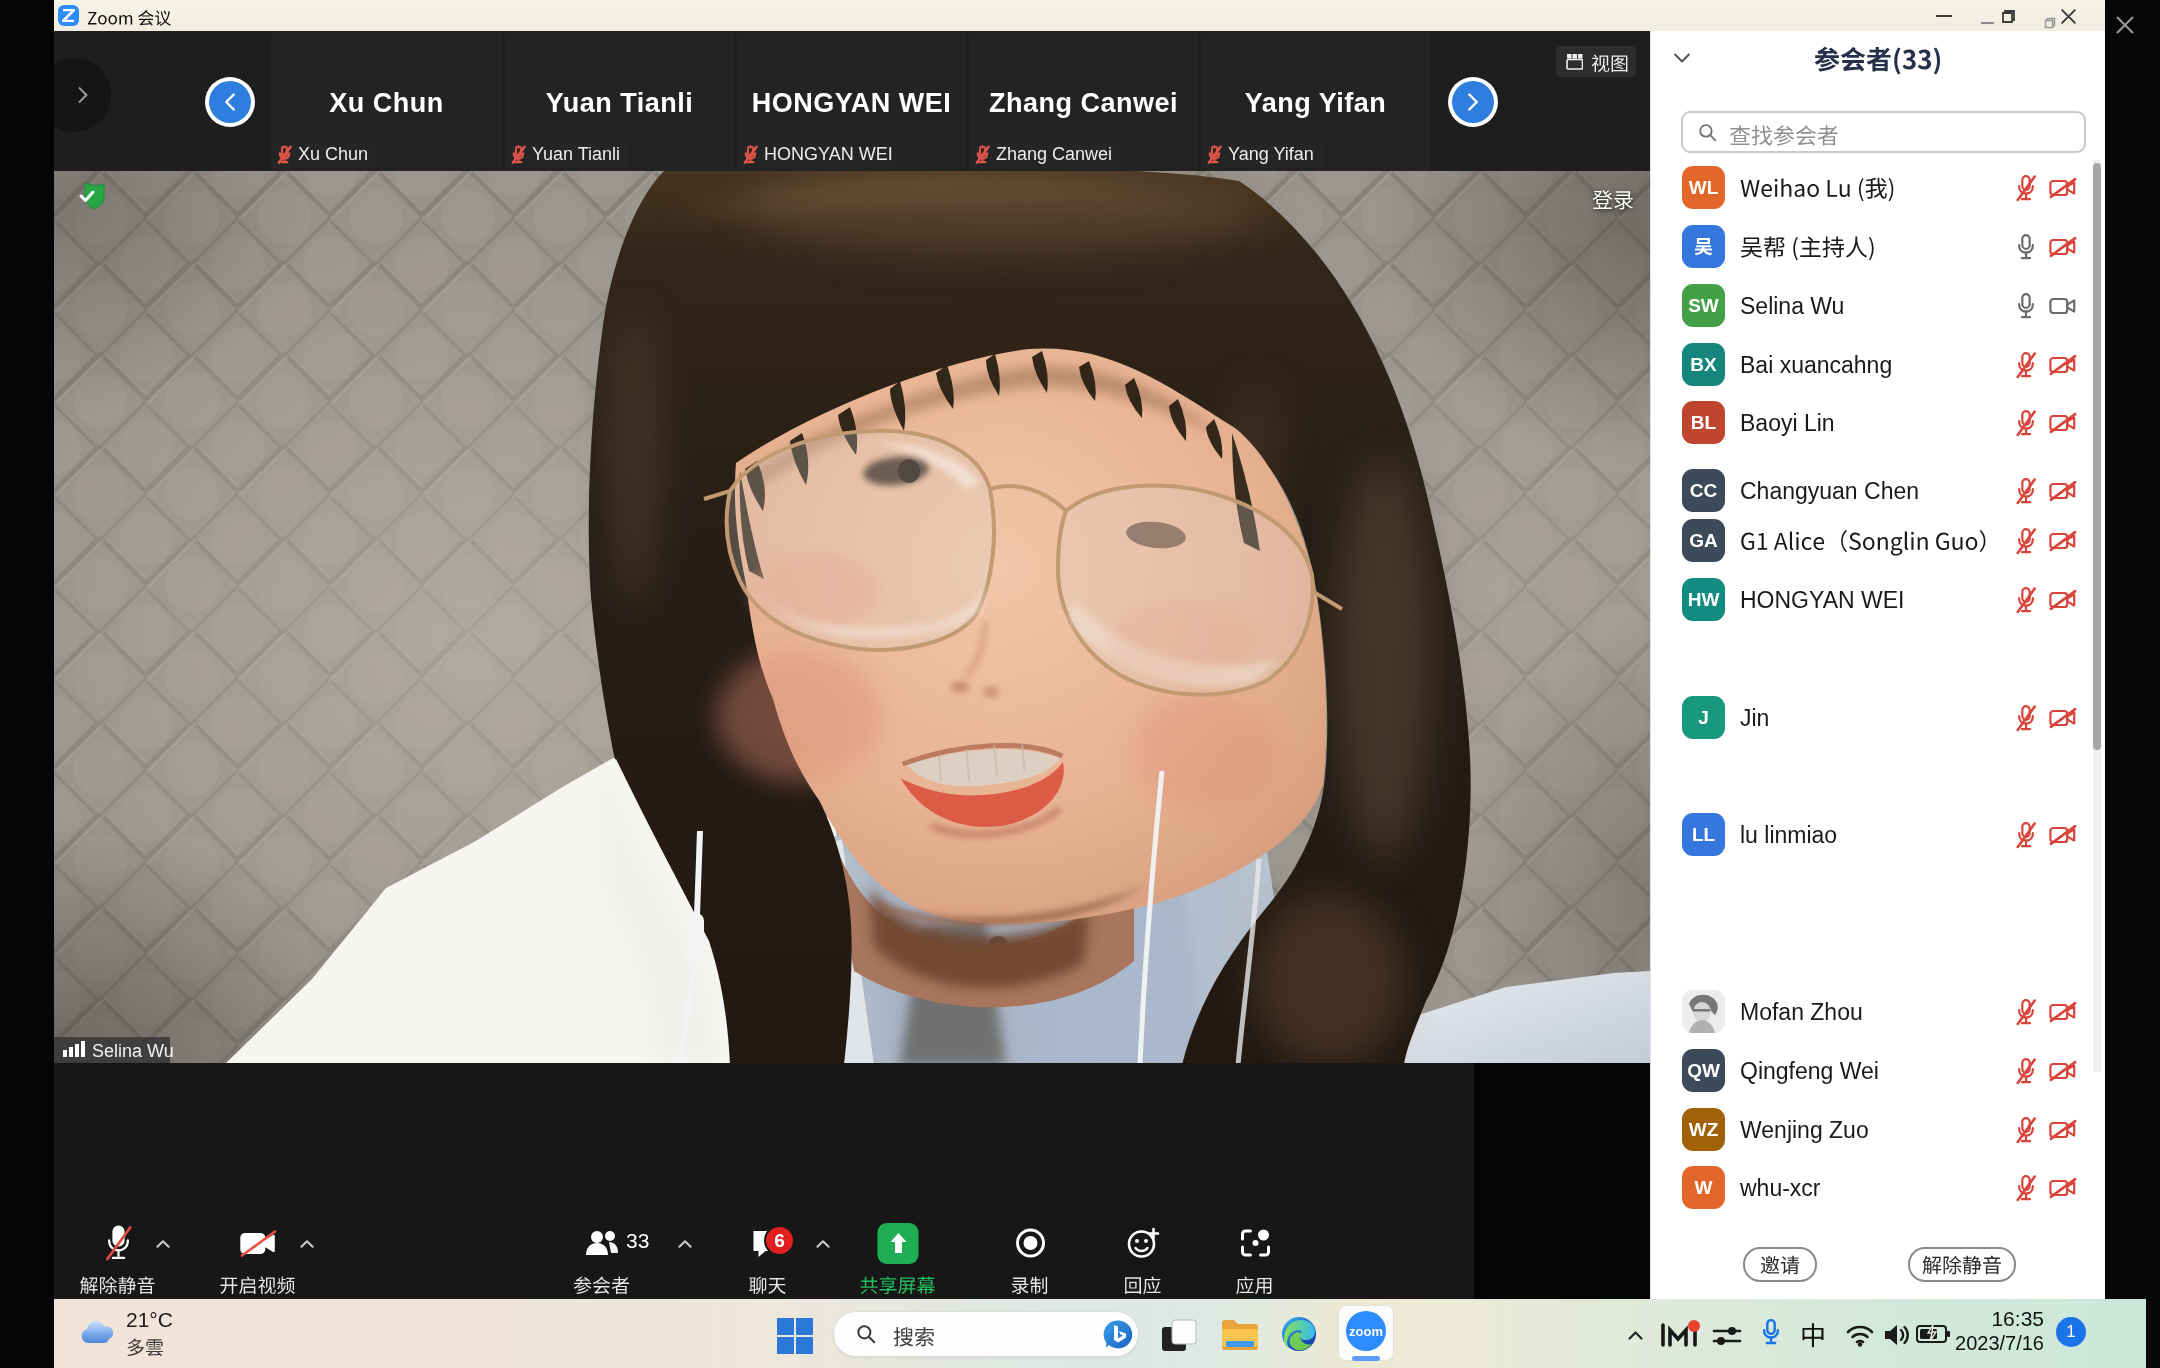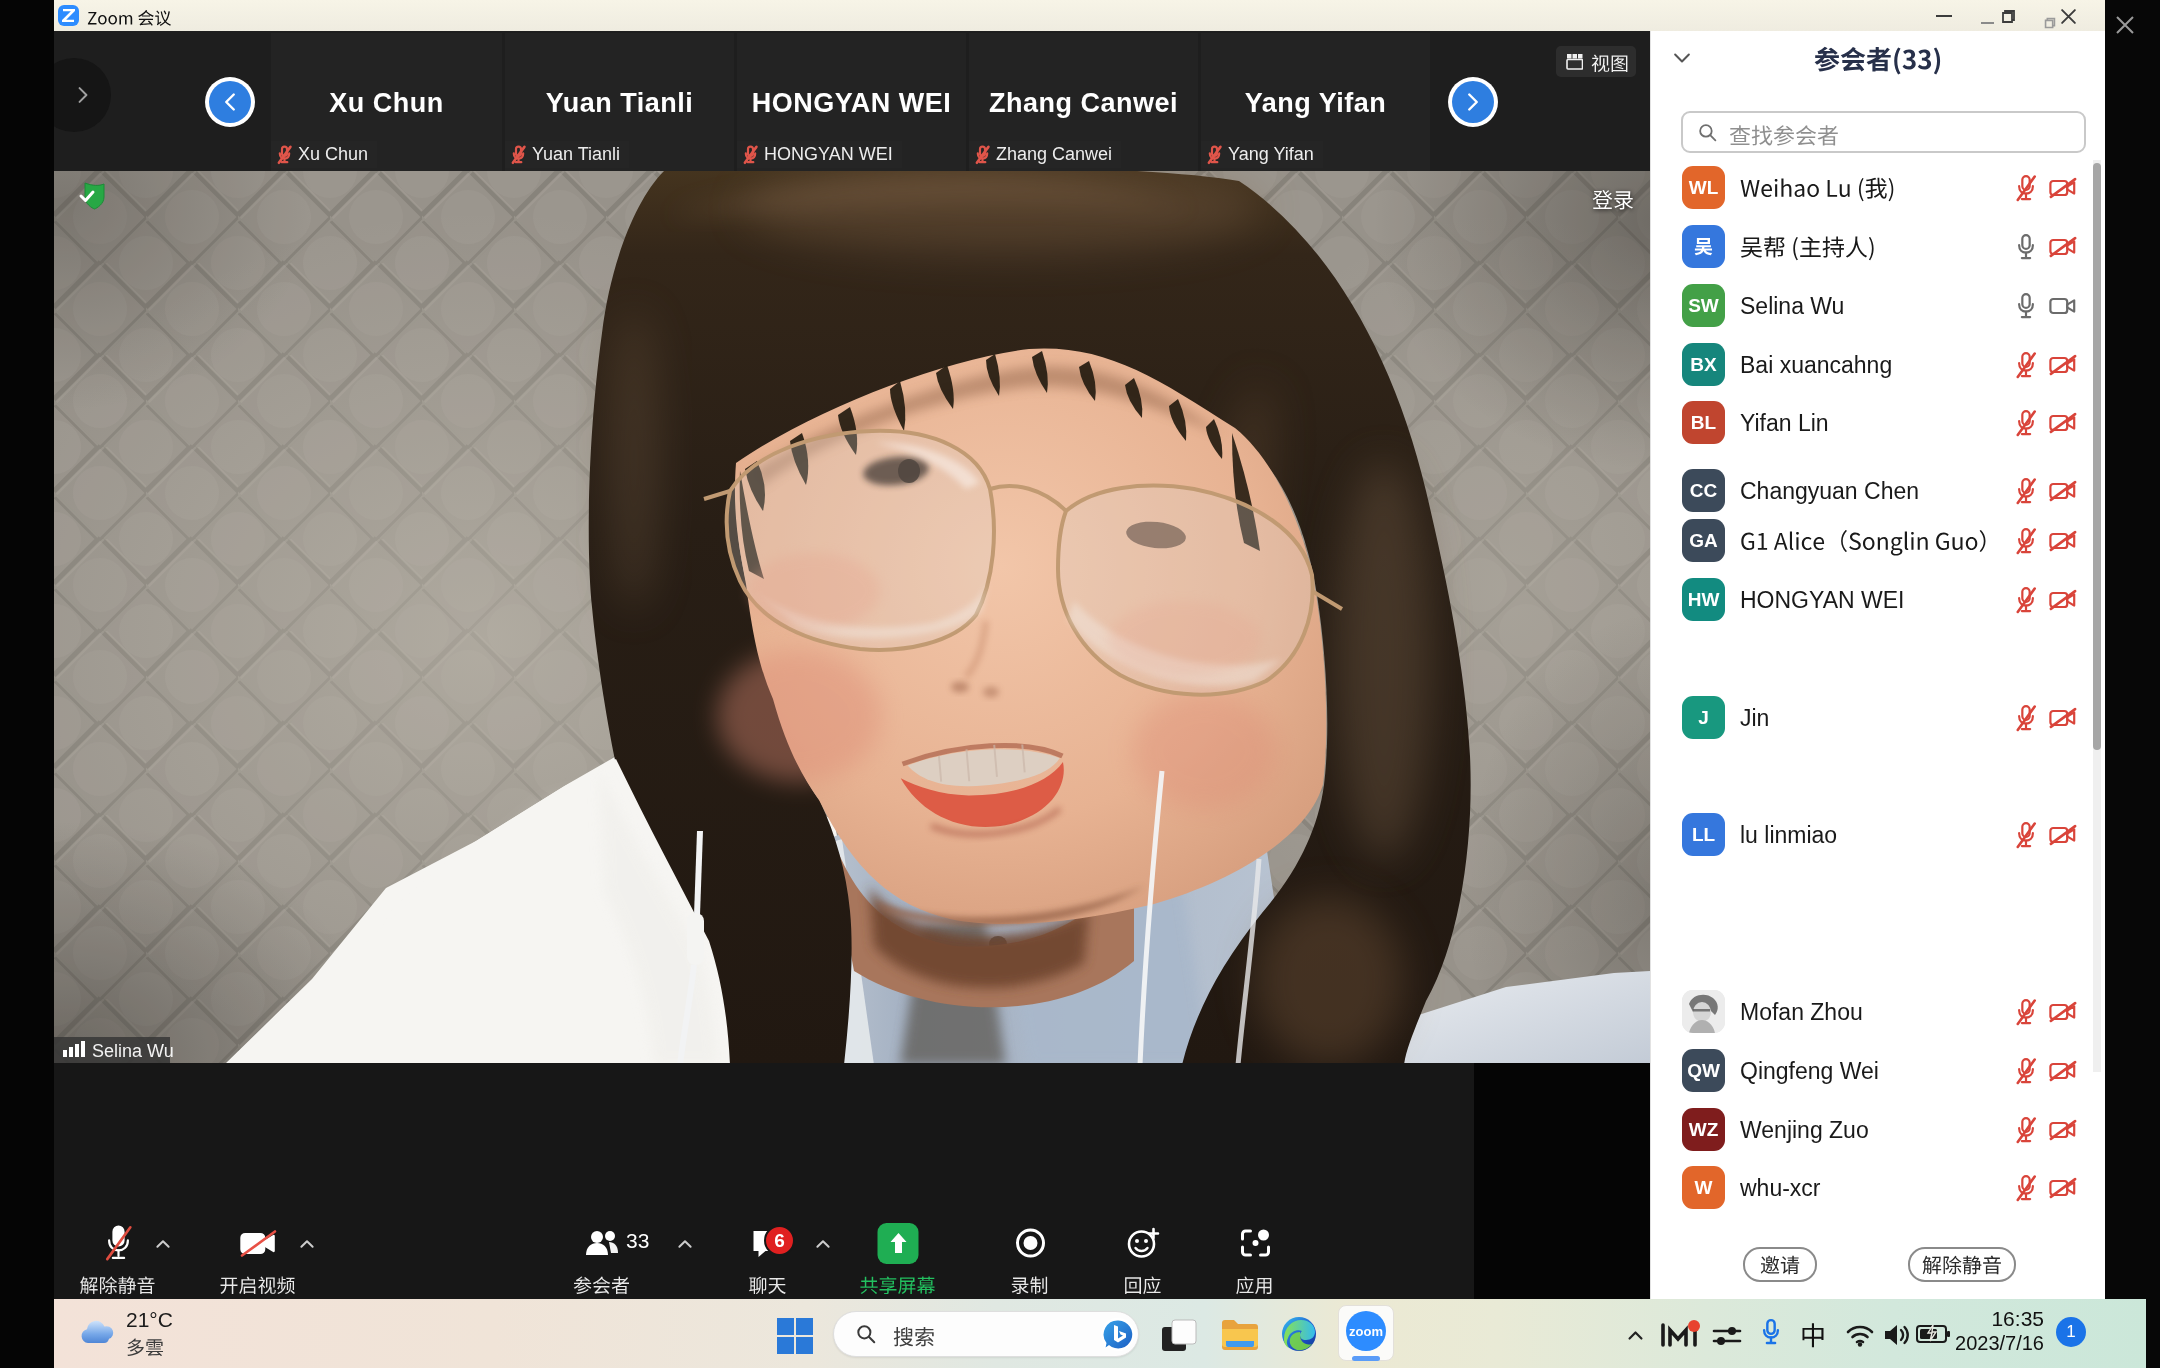--- a/index.html
+++ b/index.html
@@ -507,21 +507,21 @@
       <div class="ric" style="left:398px;top:20px"><svg width="28" height="20" viewBox="0 0 30 21" style="overflow:visible">
           <g stroke="#d9443a" stroke-width="2.357142857142857" fill="none" stroke-linejoin="round">
             <rect x="1.5" y="3" width="18" height="15" rx="3"></rect>
             <path d="M19.5 9 L27 4.5 V16.5 L19.5 12 Z"></path>
           </g>
           <path d="M2 20 L28 1" stroke="#d9443a" stroke-width="2.7857142857142856" stroke-linecap="round"></path>
         </svg></div>
     </div>
     <div class="row" style="top:362px">
       <div class="av" style="background:#c0452f">BL</div>
-      <div class="nm">Yifan Lin</div>
+      <div class="nm">Baoyi Lin</div>
       <div class="ric" style="left:364px"><svg width="22" height="29" viewBox="0 0 24 31" style="overflow:visible">
           <g stroke="#d9443a" stroke-width="2.4000000000000004" fill="none" stroke-linecap="round">
             <rect x="8" y="2" width="8" height="15" rx="4" fill="none" stroke="#d9443a"></rect>
             <path d="M4.5 13 c0 5.2 3.3 8 7.5 8 s7.5 -2.8 7.5 -8"></path>
             <path d="M12 21 v4.5"></path>
             <path d="M7.5 27 h9"></path>
           </g>
           <path d="M3 28 L21.5 2.5" stroke="#d9443a" stroke-width="2.8363636363636364" stroke-linecap="round"></path>
         </svg></div>
       <div class="ric" style="left:398px;top:20px"><svg width="28" height="20" viewBox="0 0 30 21" style="overflow:visible">
@@ -676,21 +676,21 @@
         </svg></div>
       <div class="ric" style="left:398px;top:20px"><svg width="28" height="20" viewBox="0 0 30 21" style="overflow:visible">
           <g stroke="#d9443a" stroke-width="2.357142857142857" fill="none" stroke-linejoin="round">
             <rect x="1.5" y="3" width="18" height="15" rx="3"></rect>
             <path d="M19.5 9 L27 4.5 V16.5 L19.5 12 Z"></path>
           </g>
           <path d="M2 20 L28 1" stroke="#d9443a" stroke-width="2.7857142857142856" stroke-linecap="round"></path>
         </svg></div>
     </div>
     <div class="row" style="top:1069px">
-      <div class="av" style="background:#7f1d1d">WZ</div>
+      <div class="av" style="background:#a16207">WZ</div>
       <div class="nm">Wenjing Zuo</div>
       <div class="ric" style="left:364px"><svg width="22" height="29" viewBox="0 0 24 31" style="overflow:visible">
           <g stroke="#d9443a" stroke-width="2.4000000000000004" fill="none" stroke-linecap="round">
             <rect x="8" y="2" width="8" height="15" rx="4" fill="none" stroke="#d9443a"></rect>
             <path d="M4.5 13 c0 5.2 3.3 8 7.5 8 s7.5 -2.8 7.5 -8"></path>
             <path d="M12 21 v4.5"></path>
             <path d="M7.5 27 h9"></path>
           </g>
           <path d="M3 28 L21.5 2.5" stroke="#d9443a" stroke-width="2.8363636363636364" stroke-linecap="round"></path>
         </svg></div>

